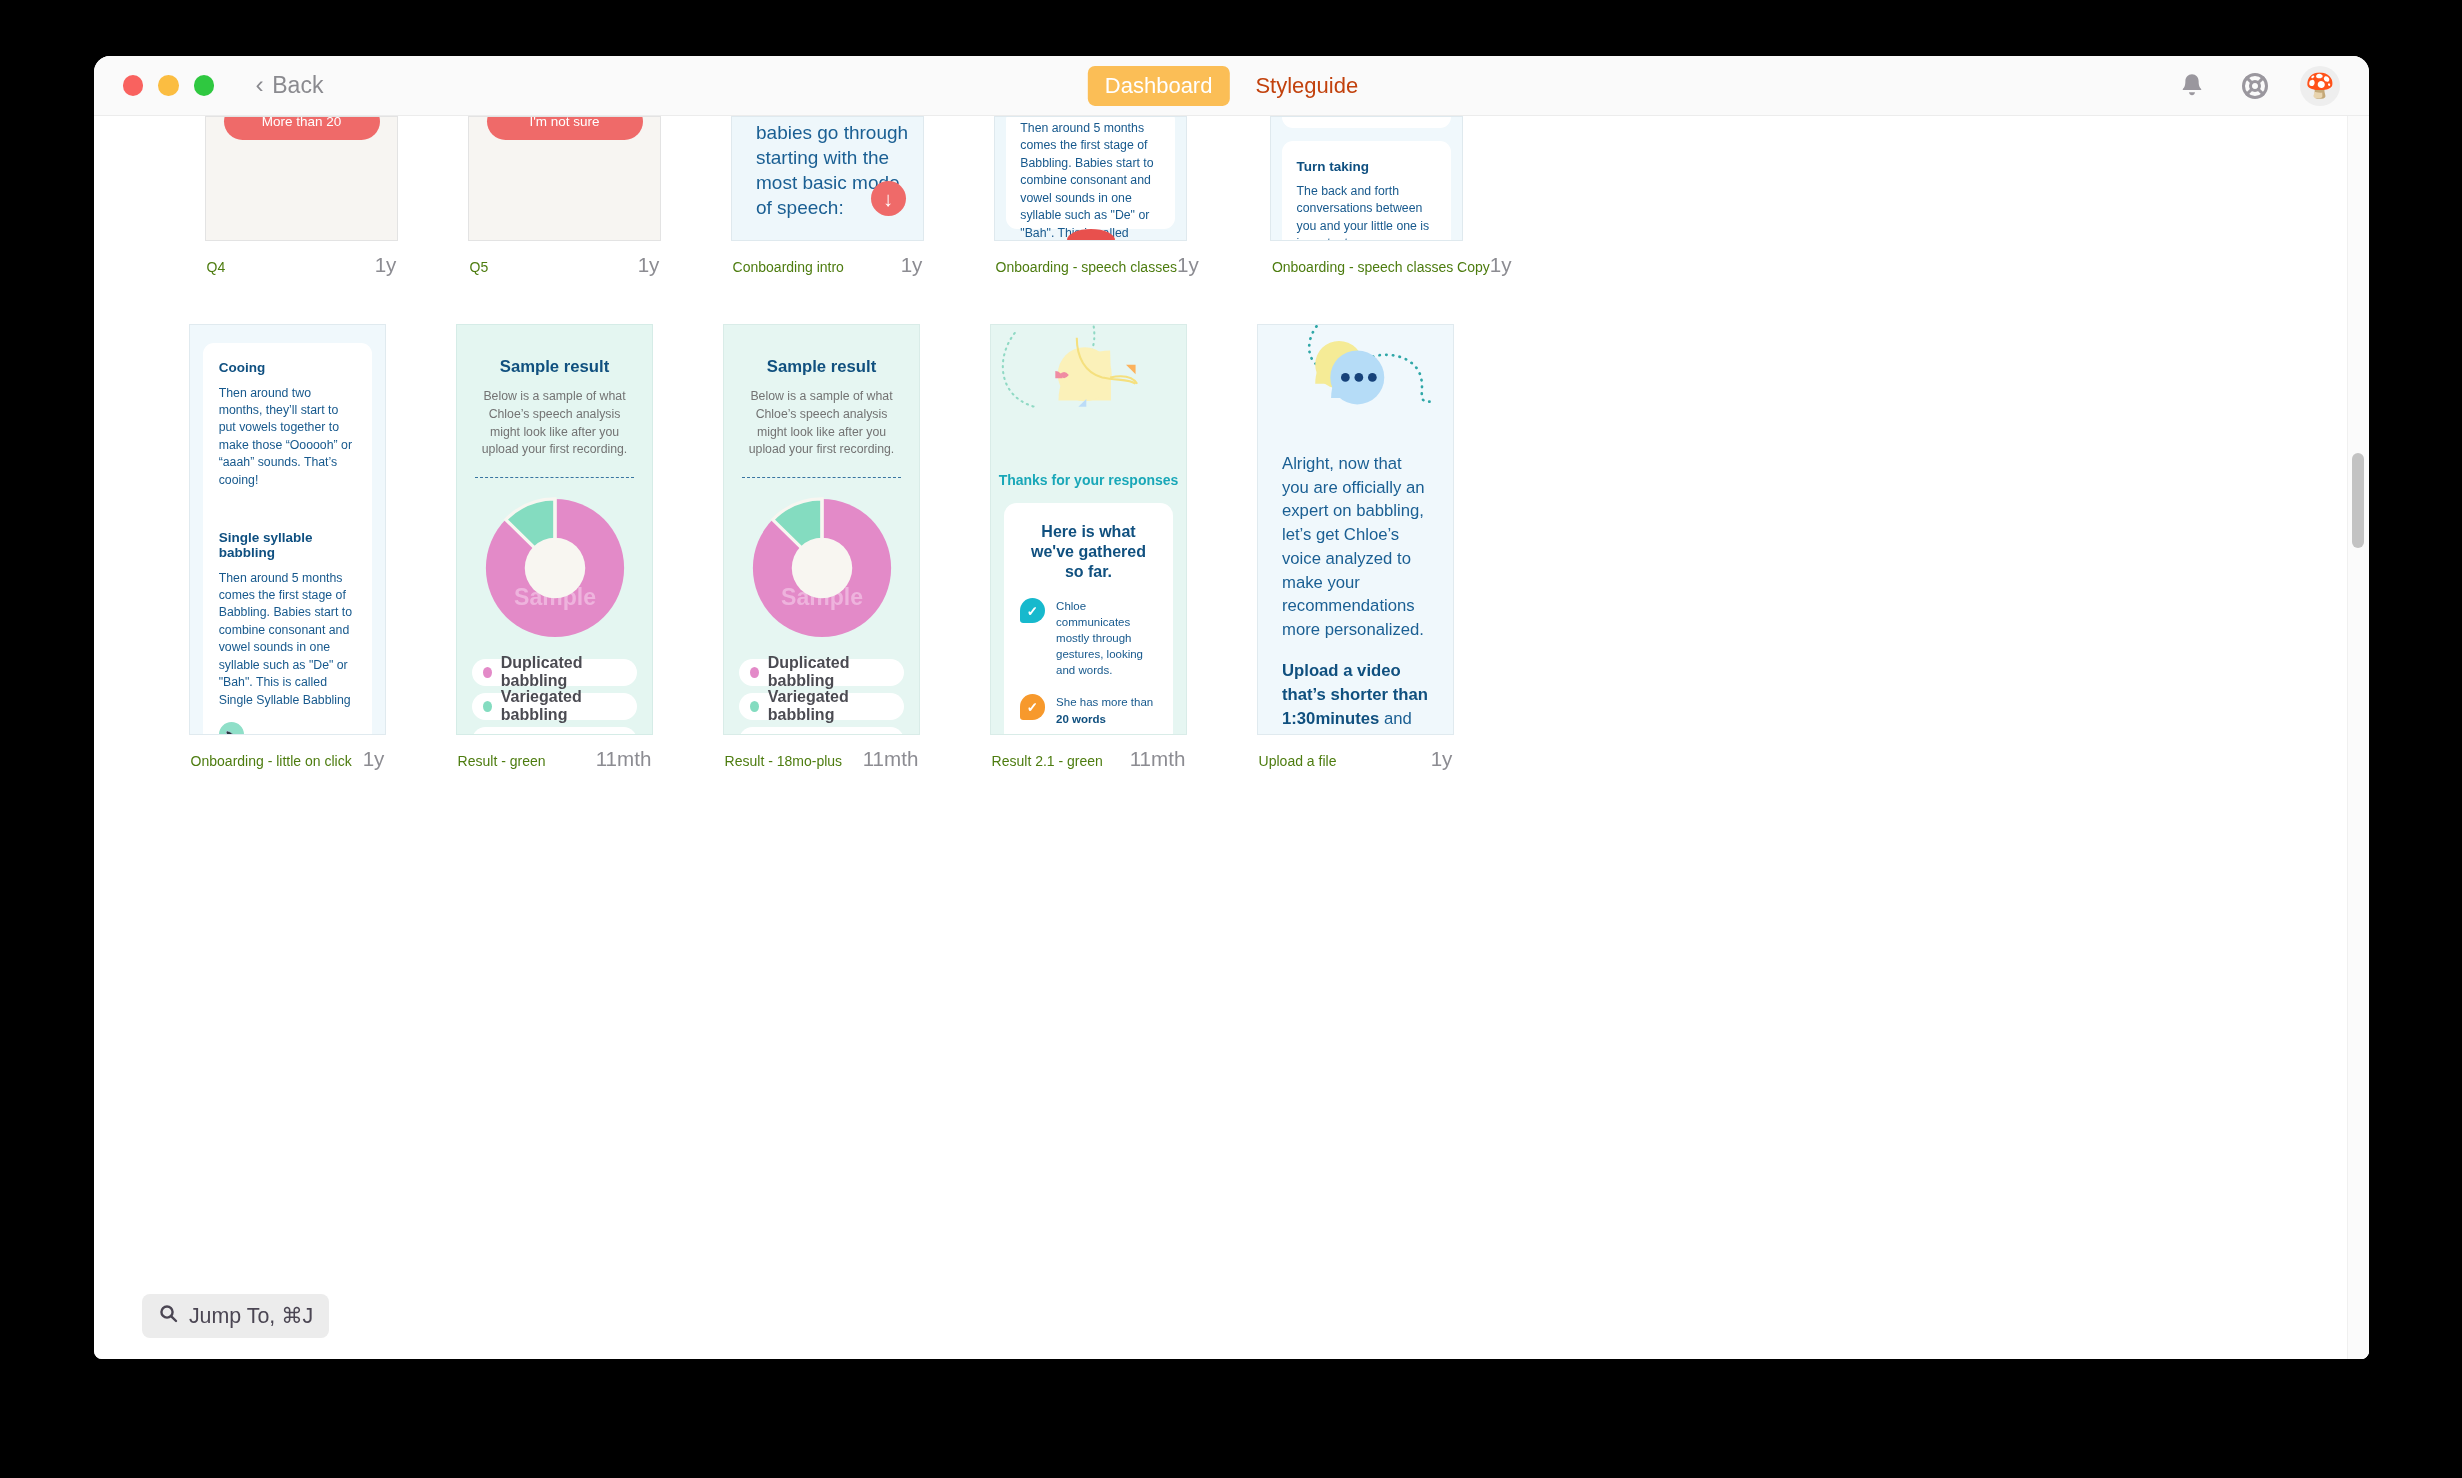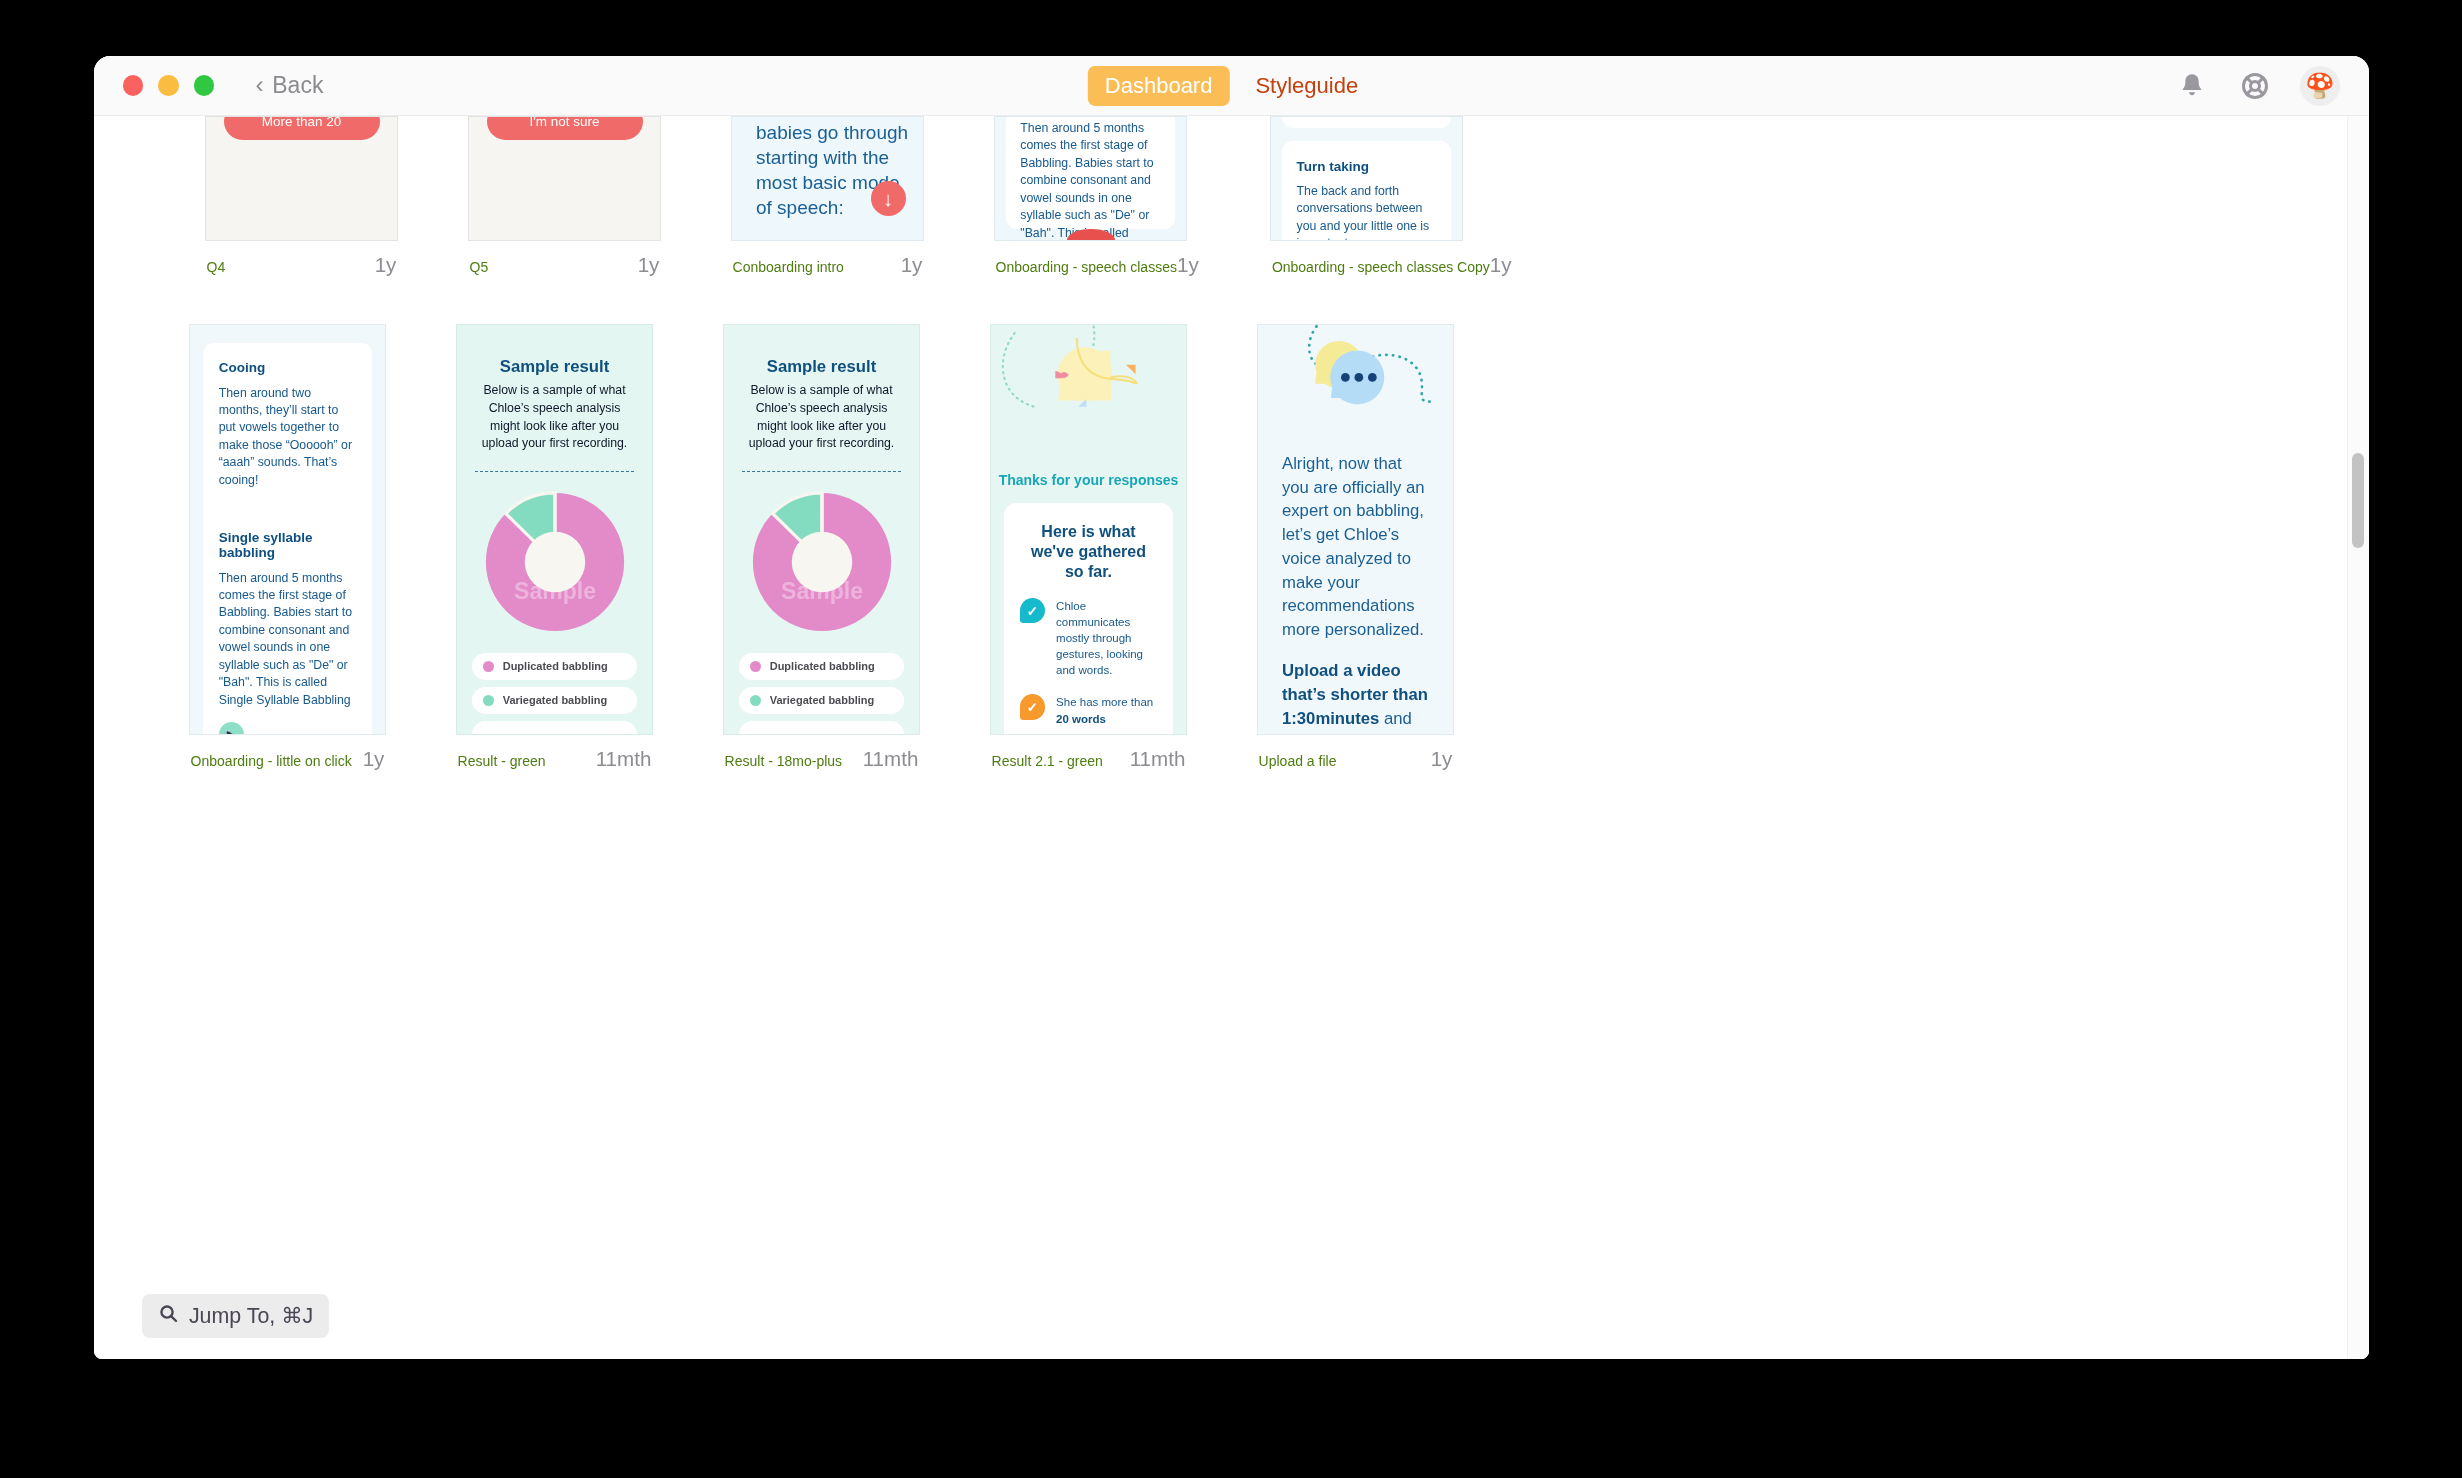--- a/index.html
+++ b/index.html
@@ -146,34 +146,34 @@
 
   .thumb.mint { background: #e4f6f1; border-color:#d5ece7; }
   .thumb.mint2 { background: #e6f6f2; border-color:#d9ece8; }
   .thumb.paleblue { background: #f0f8fc; border-color:#e0eaef; }
 
   .sr-title {
     text-align:center; color:#10507f; font-weight:bold;
     font-size: 16.7px; margin-top: 32px;
   }
   .sr-sub {
-    text-align:center; color:#0f172a; font-size: 12.3px;
-    line-height:1.45; margin: 5px 19px 0;
+    text-align:center; color:#737373; font-size: 12.3px;
+    line-height:1.45; margin: 11px 19px 0;
   }
   .dashrule {
     margin: 18px 18px 0; border-top: 1.6px dashed #1b5f93; opacity:.85;
   }
   .donut-wrap { display:flex; justify-content:center; margin-top: 17.5px; }
   .legend { margin: 19px 15px 0; display:flex; flex-direction:column; gap: 7.1px; }
   .legend-row {
     background:#fff; border-radius: 14.3px; height: 27px;
     display:flex; align-items:center; padding: 0 11px; gap: 8.7px;
   }
   .dot { width: 11px; height:11px; border-radius:50%; }
-  .legend-label { font-size: 11px; color:#4b4b52; font-weight:bold; }
+  .legend-label { font-size: 16px; color:#4b4b52; font-weight:bold; }
 
   
   .bird { position:relative; height:147px; }
   .thanks {
     text-align:center; color:#19a7b8; font-weight:bold; font-size:14px;
   }
   .white-panel {
     background:#fff; border-radius:12.7px; margin: 15px 12.7px 0; padding: 19px 16px 20.6px;
   }
   .wp-title { text-align:center; font-weight:bold; color:#10507f; font-size:16px; line-height:1.25; }

